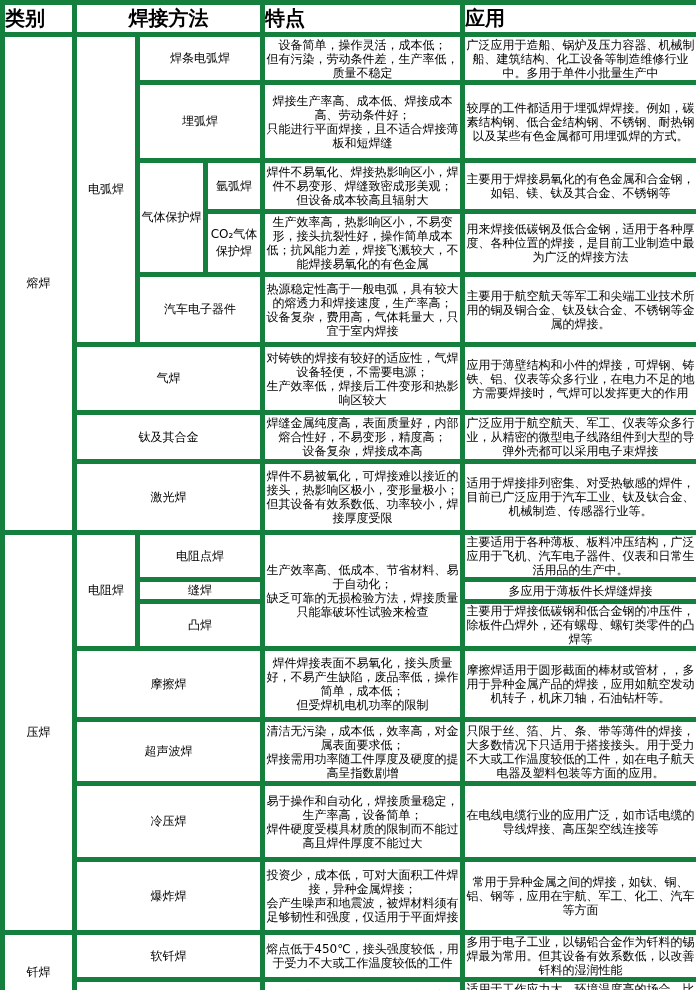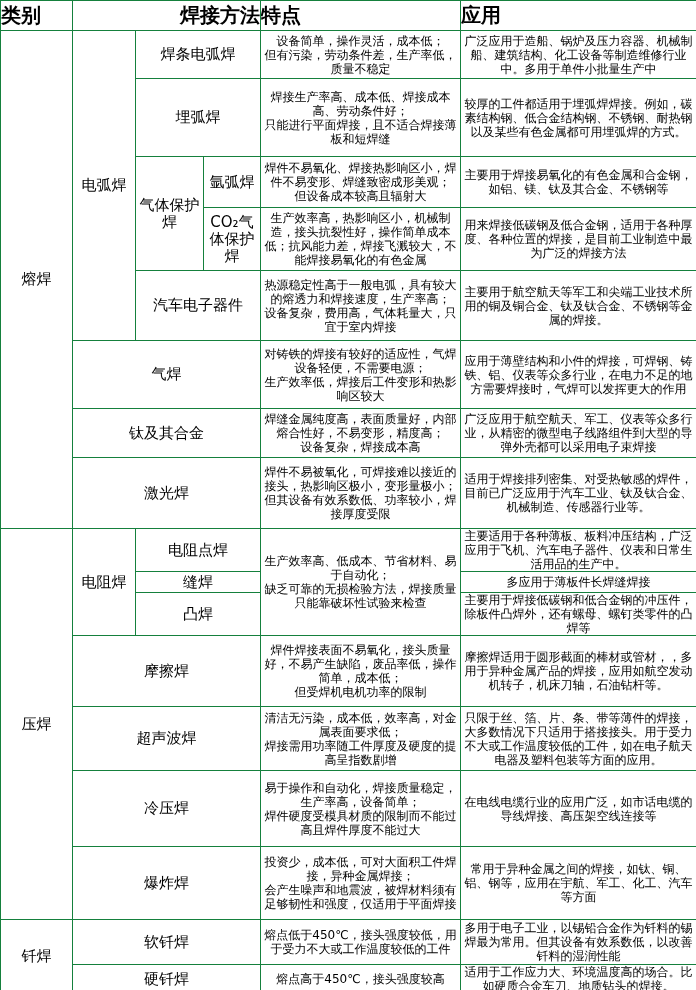--- a/index.html
+++ b/index.html
@@ -14,38 +14,38 @@
     height: 990px;
     overflow: hidden;
     background: #ffffff;
   }
   table.weld {
     border-collapse: collapse;
     table-layout: fixed;
     width: 696px;
   }
   table.weld th, table.weld td {
-    border: 1px solid #15803d;
+    border: 5px solid #15803d;
     padding: 0;
     overflow: hidden;
     vertical-align: middle;
   }
   th.hdr {
     font-size: 20px;
     font-weight: bold;
     text-align: left;
     padding-left: 3px;
     white-space: nowrap;
   }
   th.hdr-center {
-    text-align: right;
+    text-align: center;
     padding-left: 0;
   }
   td.grp, td.name {
-    font-size: 15px;
+    font-size: 12px;
     text-align: center;
     line-height: 17px;
   }
   td.feat, td.app {
     font-size: 12px;
     line-height: 14px;
     padding: 1px 3px 1px 2px;
     text-align: center;
     white-space: pre-line;
     word-break: break-all;
@@ -92,21 +92,21 @@
     <tr style="height:51px">
       <td class="grp" rowspan="2">气体保护焊</td>
       <td class="name">氩弧焊</td>
       <td class="feat">焊件不易氧化、焊接热影响区小，焊件不易变形、焊缝致密成形美观；
 但设备成本较高且辐射大</td>
       <td class="app">主要用于焊接易氧化的有色金属和合金钢，如铝、镁、钛及其合金、不锈钢等</td>
     </tr>
 
     <tr style="height:63px">
       <td class="name">CO₂气体保护焊</td>
-      <td class="feat">生产效率高，热影响区小，机械制造，接头抗裂性好，操作简单成本低；抗风能力差，焊接飞溅较大，不能焊接易氧化的有色金属</td>
+      <td class="feat">生产效率高，热影响区小，不易变形，接头抗裂性好，操作简单成本低；抗风能力差，焊接飞溅较大，不能焊接易氧化的有色金属</td>
       <td class="app">用来焊接低碳钢及低合金钢，适用于各种厚度、各种位置的焊接，是目前工业制造中最为广泛的焊接方法</td>
     </tr>
 
     <tr style="height:70px">
       <td class="name" colspan="2">汽车电子器件</td>
       <td class="feat">热源稳定性高于一般电弧，具有较大的熔透力和焊接速度，生产率高；
 设备复杂，费用高，气体耗量大，只宜于室内焊接</td>
       <td class="app">主要用于航空航天等军工和尖端工业技术所用的铜及铜合金、钛及钛合金、不锈钢等金属的焊接。</td>
     </tr>
 

